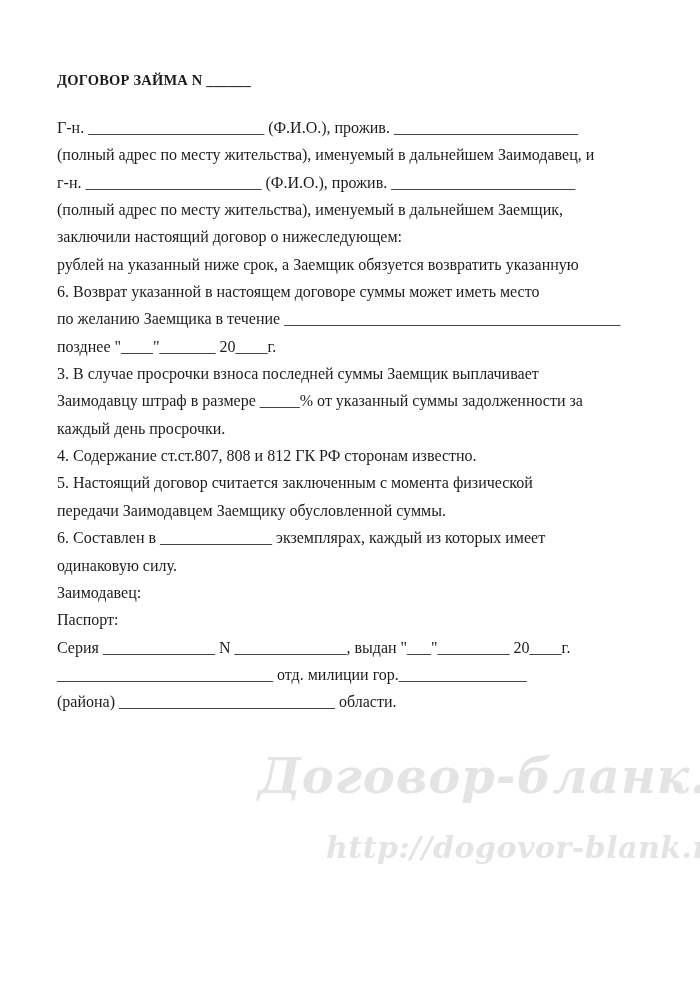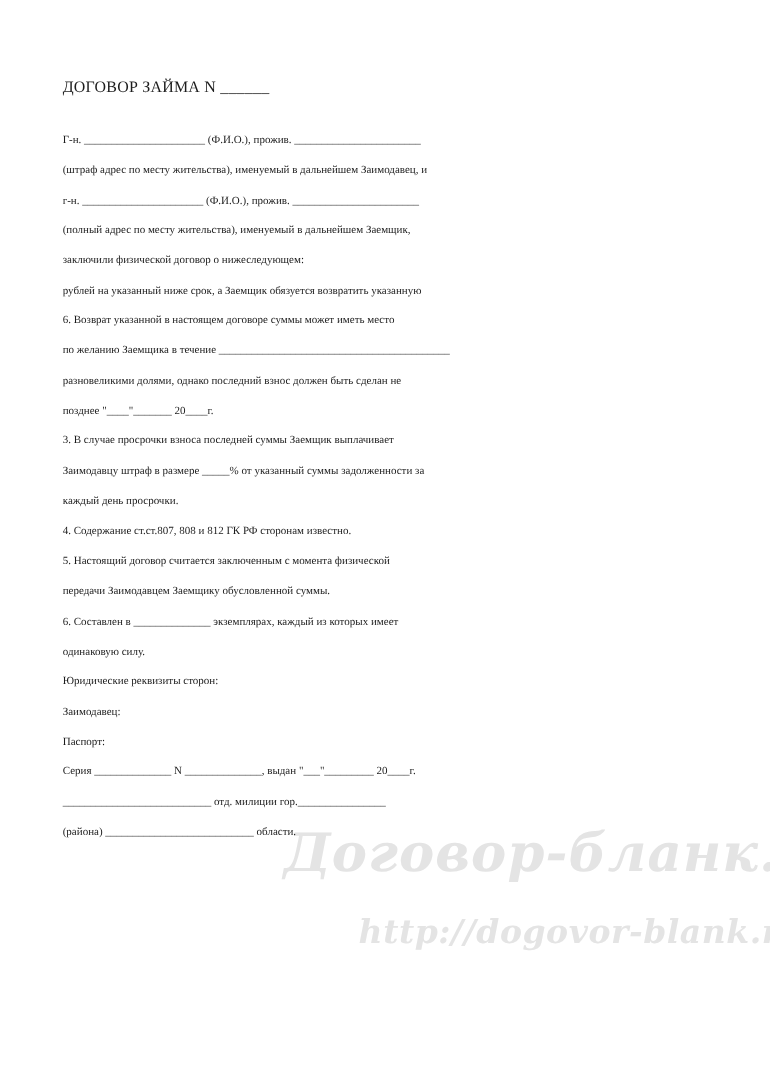--- a/index.html
+++ b/index.html
@@ -19,34 +19,34 @@
   .doc {
     position: relative;
     z-index: 1;
     padding-left: 57px;
     padding-right: 40px;
   }
   .doc-title {
     margin: 0;
     padding-top: 70px;
     font-size: 14.5px;
-    font-weight: normal;
+    font-weight: bold;
     line-height: 20px;
     letter-spacing: 0.2px;
     white-space: pre;
   }
   .doc-dateline {
     margin-top: 32px;
     font-size: 14px;
     line-height: 20px;
     white-space: pre;
   }
   .doc-lines {
     margin-top: 24px;
-    font-size: 10px;
+    font-size: 16px;
     line-height: 27.35px;
   }
   .doc-line {
     height: 27.35px;
     white-space: pre;
   }
   .watermark {
     position: absolute;
     z-index: 0;
     font-family: "DejaVu Serif", "Liberation Serif", serif;
@@ -76,38 +76,36 @@
   <div class="watermark wm-name" style="color: rgb(228, 228, 228);">Договор-бланк.ру</div>
 
   <div class="watermark wm-url" style="color: rgb(228, 228, 228);">http://dogovor-blank.ru</div>
 
   <div class="doc">
     <h1 class="doc-title">ДОГОВОР ЗАЙМА N ______</h1>
 
 
     <div class="doc-lines">
         <div class="doc-line">Г-н. ______________________ (Ф.И.О.), прожив. _______________________</div>
-        <div class="doc-line">(штраф адрес по месту жительства), именуемый в дальнейшем Заимодавец, и</div>
+        <div class="doc-line">(полный адрес по месту жительства), именуемый в дальнейшем Заимодавец, и</div>
         <div class="doc-line">г-н. ______________________ (Ф.И.О.), прожив. _______________________</div>
         <div class="doc-line">(полный адрес по месту жительства), именуемый в дальнейшем Заемщик,</div>
-        <div class="doc-line">заключили физической договор о нижеследующем:</div>
+        <div class="doc-line">заключили настоящий договор о нижеследующем:</div>
         <div class="doc-line">рублей на указанный ниже срок, а Заемщик обязуется возвратить указанную</div>
         <div class="doc-line">6. Возврат указанной в настоящем договоре суммы может иметь место</div>
         <div class="doc-line">по желанию Заемщика в течение __________________________________________</div>
-        <div class="doc-line">разновеликими долями, однако последний взнос должен быть сделан не</div>
         <div class="doc-line">позднее "____"_______ 20____г.</div>
         <div class="doc-line">3. В случае просрочки взноса последней суммы Заемщик выплачивает</div>
         <div class="doc-line">Заимодавцу штраф в размере _____% от указанный суммы задолженности за</div>
         <div class="doc-line">каждый день просрочки.</div>
         <div class="doc-line">4. Содержание ст.ст.807, 808 и 812 ГК РФ сторонам известно.</div>
         <div class="doc-line">5. Настоящий договор считается заключенным с момента физической</div>
         <div class="doc-line">передачи Заимодавцем Заемщику обусловленной суммы.</div>
         <div class="doc-line">6. Составлен в ______________ экземплярах, каждый из которых имеет</div>
         <div class="doc-line">одинаковую силу.</div>
-        <div class="doc-line">Юридические реквизиты сторон:</div>
         <div class="doc-line">Заимодавец:</div>
         <div class="doc-line">Паспорт:</div>
         <div class="doc-line">Серия ______________ N ______________, выдан "___"_________ 20____г.</div>
         <div class="doc-line">___________________________ отд. милиции гор.________________</div>
         <div class="doc-line">(района) ___________________________ области.</div>
       </div>
   </div>
 
 </div>
 

